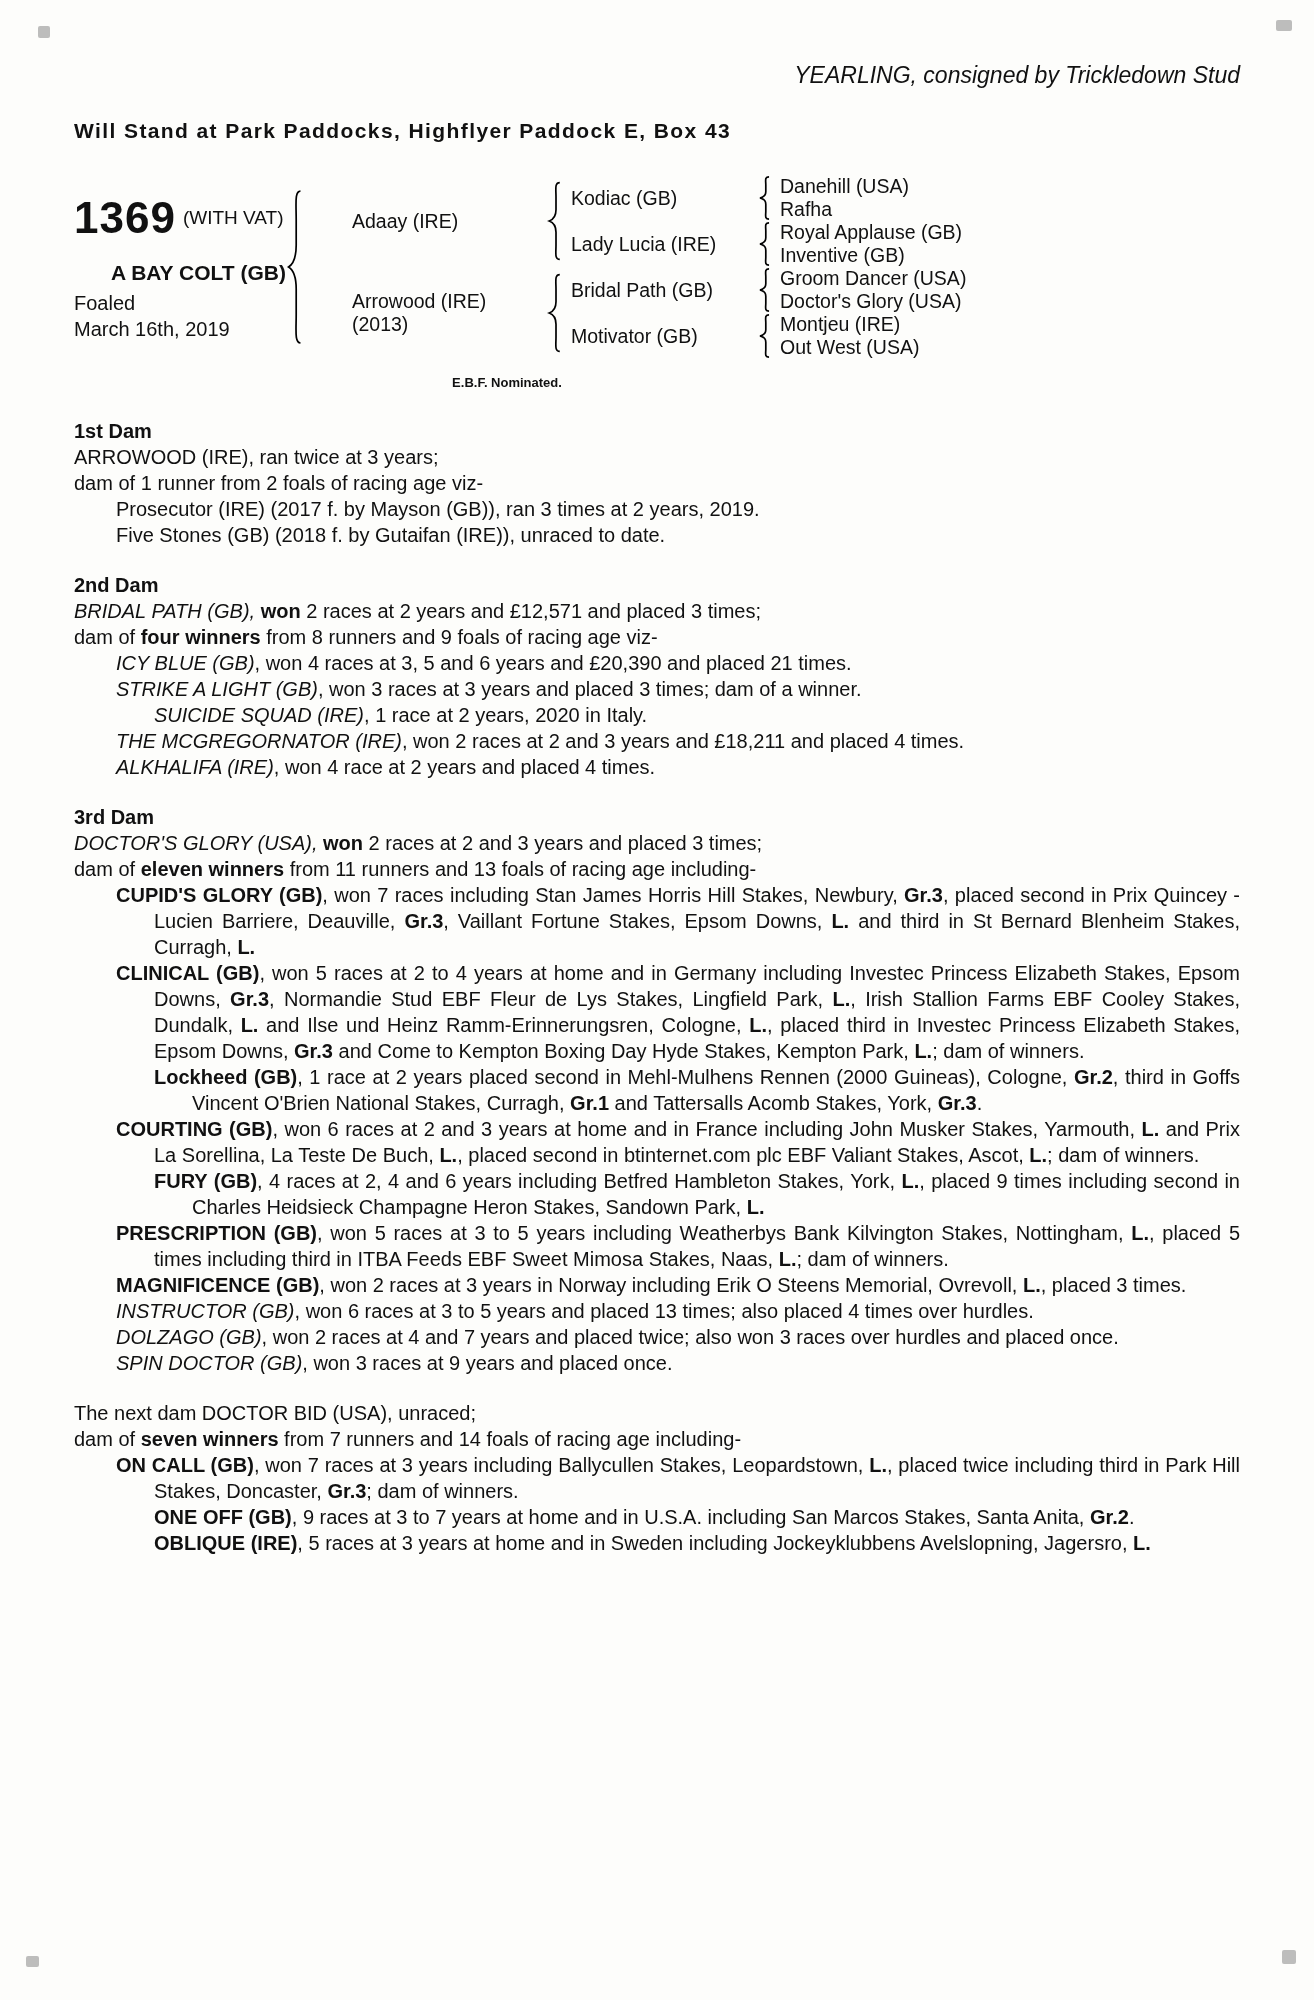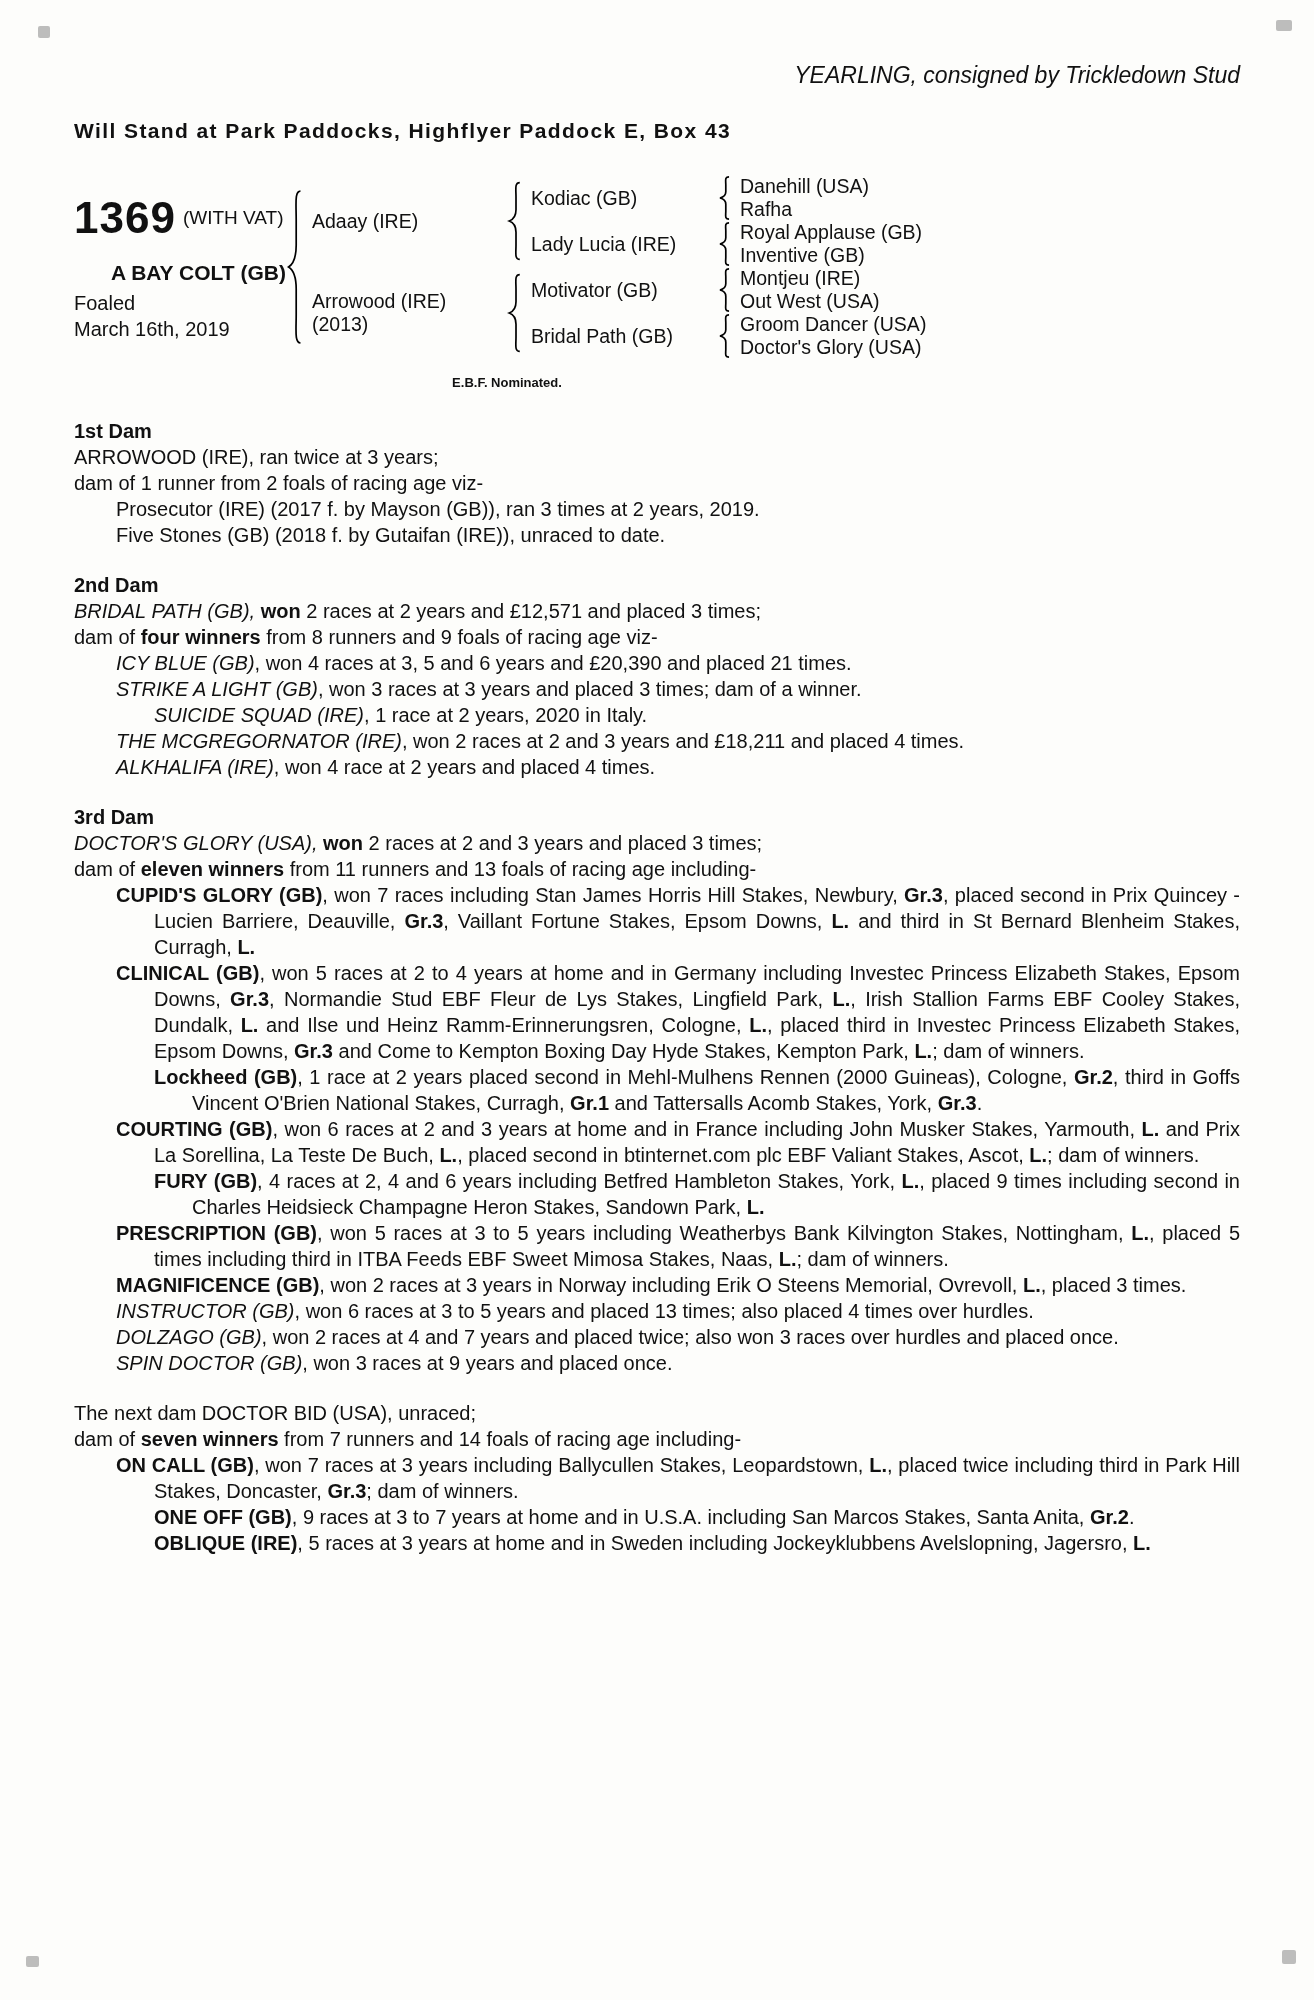--- a/index.html
+++ b/index.html
@@ -27,21 +27,21 @@
 
   .brace { display: block; flex: none; }
   .brace path { stroke: #000; fill: none; stroke-width: 1.7; vector-effect: non-scaling-stroke; }
   .brace.big   { width: 17px; height: 158px; margin-right: 9px; }
   .brace.mid   { width: 15px; height: 80px;  margin: 0 9px; }
   .brace.small { width: 13px; height: 44px;  margin: 0 9px; }
 
   .gen1-col, .gen2-col, .gen3-col { display: flex; flex-direction: column; }
   .gen1-unit, .gen2-unit { display: flex; align-items: center; }
   .gen-name { font-size: 19.5px; line-height: 23px; }
-  .gen1-name { width: 186px; }
+  .gen1-name { width: 186px; margin-left: 40px; }
   .gen2-name { width: 178px; }
   .gen3-name { font-size: 19.5px; line-height: 23px; white-space: nowrap; }
 
   .ebf { width: 866px; text-align: center; font-weight: bold; font-size: 13px; margin-top: 16px; }
 
   
   .sections { margin-top: 28px; font-size: 20px; line-height: 26px; }
   .section { margin-top: 24px; }
   .section:first-child { margin-top: 0; }
   .section-heading { font-weight: bold; }
@@ -121,37 +121,37 @@
       <div class="gen1-unit">
         <div class="gen-name gen1-name">
           <div>Arrowood (IRE)</div>
           <div>(2013)</div>
         </div>
         <svg class="brace mid" viewBox="0 0 20 100" preserveAspectRatio="none">
             <path d="M17 2 C10 2 12 10 12 20 L12 36 C12 44 9 48 3 50 C9 52 12 56 12 64 L12 80 C12 90 10 98 17 98"></path>
           </svg>
         <div class="gen2-col">
           <div class="gen2-unit">
+            <div class="gen-name gen2-name">Bridal Path (GB)</div>
+            <svg class="brace small" viewBox="0 0 20 100" preserveAspectRatio="none">
+                <path d="M17 2 C10 2 12 10 12 20 L12 36 C12 44 9 48 3 50 C9 52 12 56 12 64 L12 80 C12 90 10 98 17 98"></path>
+              </svg>
+            <div class="gen3-col">
+              <div class="gen3-name">Groom Dancer (USA)</div>
+              <div class="gen3-name">Doctor's Glory (USA)</div>
+            </div>
+          </div>
+          <div class="gen2-unit">
             <div class="gen-name gen2-name">Motivator (GB)</div>
             <svg class="brace small" viewBox="0 0 20 100" preserveAspectRatio="none">
                 <path d="M17 2 C10 2 12 10 12 20 L12 36 C12 44 9 48 3 50 C9 52 12 56 12 64 L12 80 C12 90 10 98 17 98"></path>
               </svg>
             <div class="gen3-col">
               <div class="gen3-name">Montjeu (IRE)</div>
               <div class="gen3-name">Out West (USA)</div>
-            </div>
-          </div>
-          <div class="gen2-unit">
-            <div class="gen-name gen2-name">Bridal Path (GB)</div>
-            <svg class="brace small" viewBox="0 0 20 100" preserveAspectRatio="none">
-                <path d="M17 2 C10 2 12 10 12 20 L12 36 C12 44 9 48 3 50 C9 52 12 56 12 64 L12 80 C12 90 10 98 17 98"></path>
-              </svg>
-            <div class="gen3-col">
-              <div class="gen3-name">Groom Dancer (USA)</div>
-              <div class="gen3-name">Doctor's Glory (USA)</div>
             </div>
           </div>
         </div>
       </div>
 
     </div>
   </div>
 
   <div class="ebf">E.B.F. Nominated.</div>
 

